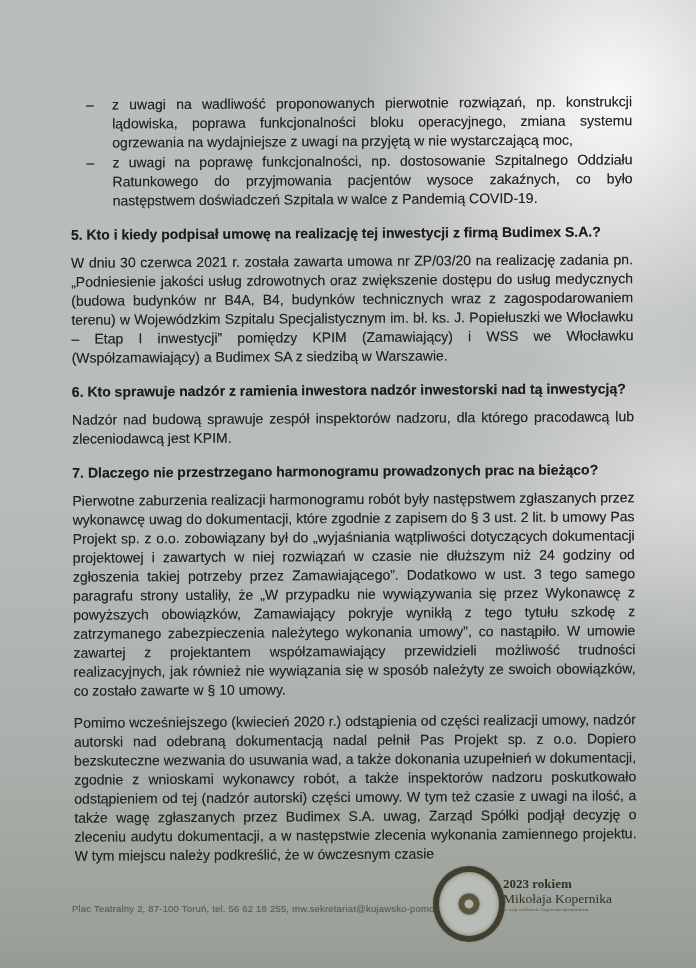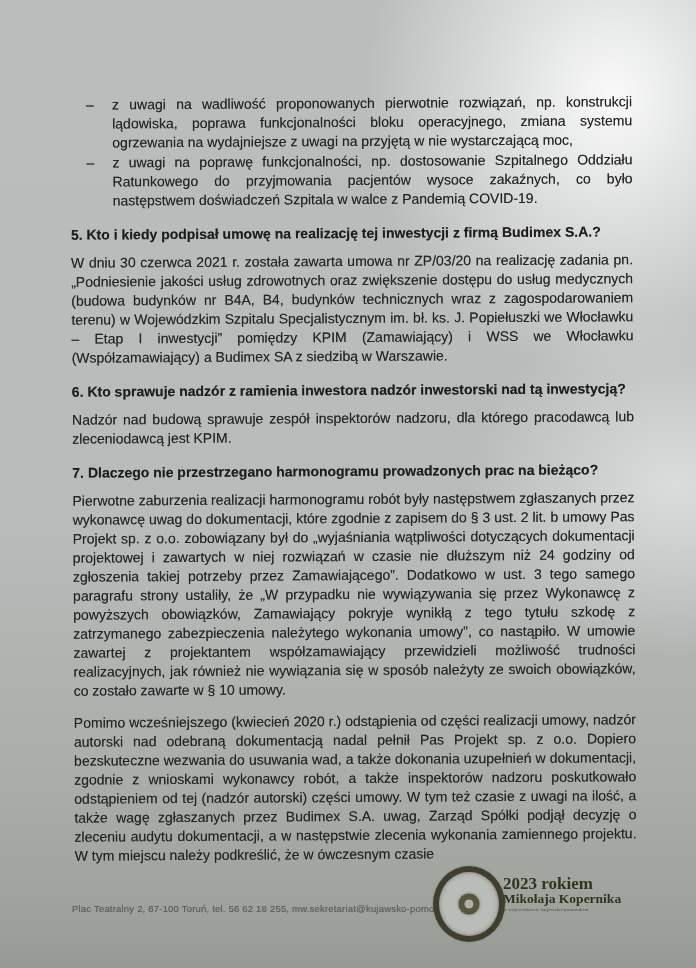--- a/index.html
+++ b/index.html
@@ -44,22 +44,22 @@
     transform:translate(-50%,-50%);
     border-radius:50%;border:6px solid #59563f;
     background:#aeb2ac;
     box-shadow:0 0 3px rgba(60,58,40,0.6);
   }
   .badge{
     position:absolute;left:503px;top:876px;width:170px;
     font-family:"Liberation Serif","DejaVu Serif",serif;
     color:#33321f;line-height:15px;
   }
-  .badge-line1{font-size:17px;font-weight:bold;}
-  .badge-line2{font-size:13.5px;font-weight:bold;}
+  .badge-line1{font-size:13px;font-weight:bold;}
+  .badge-line2{font-size:13.5px;font-weight:normal;}
   .badge-tagline{font-size:5px;line-height:6px;color:#4c4a33;letter-spacing:0.2px;margin-top:1px;}
 </style>
 </head>
 <body>
 
 <div class="sheet">
   <div class="content">
 
     <div class="bullet-list">
       <div class="bullet">

